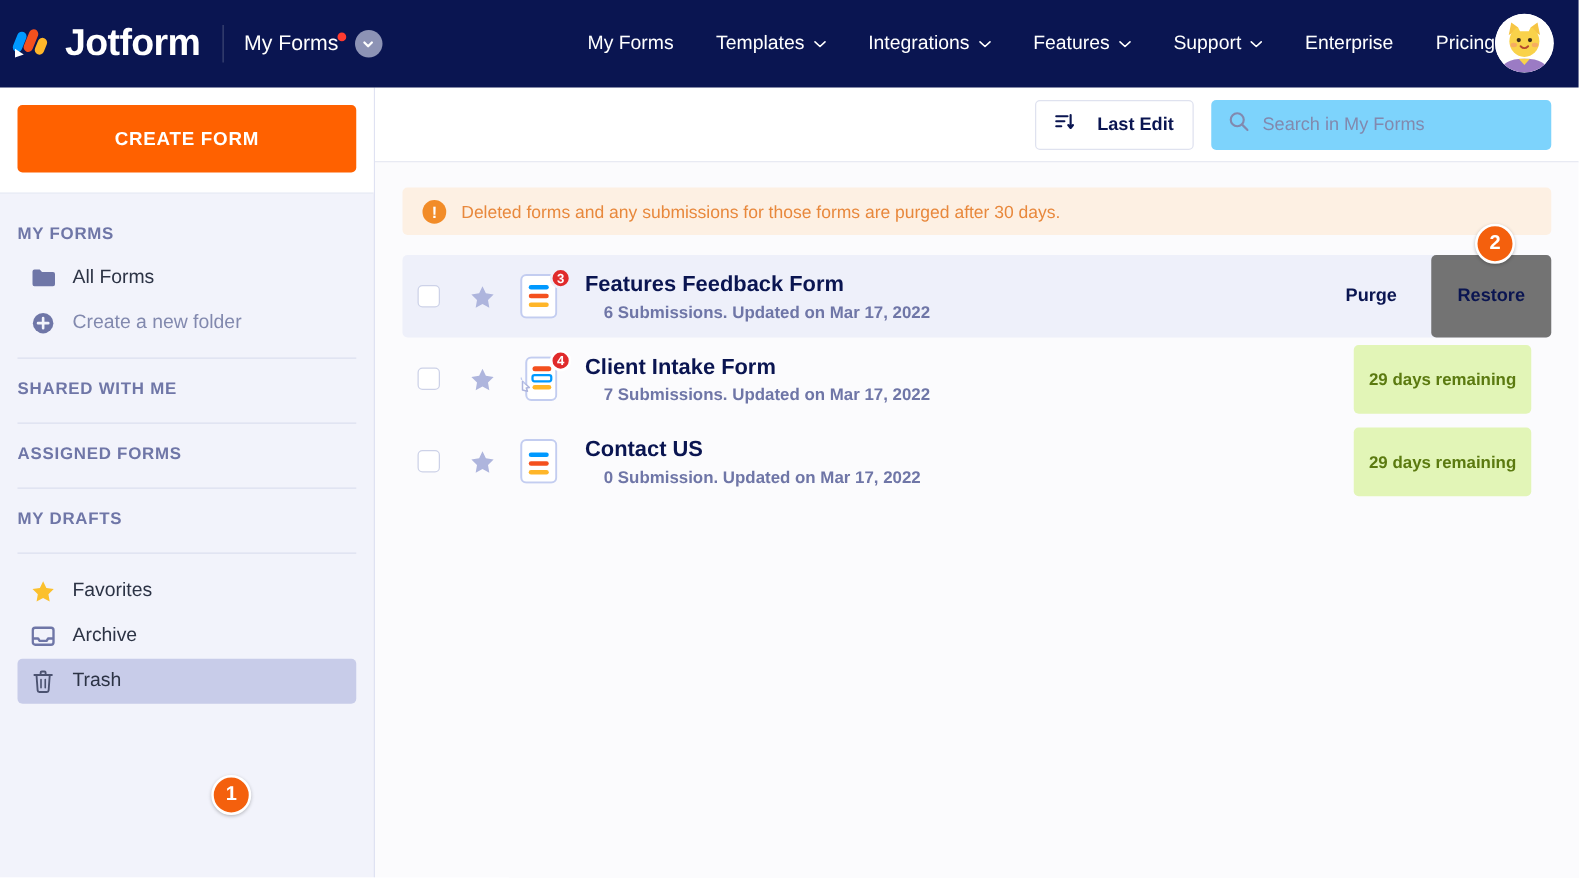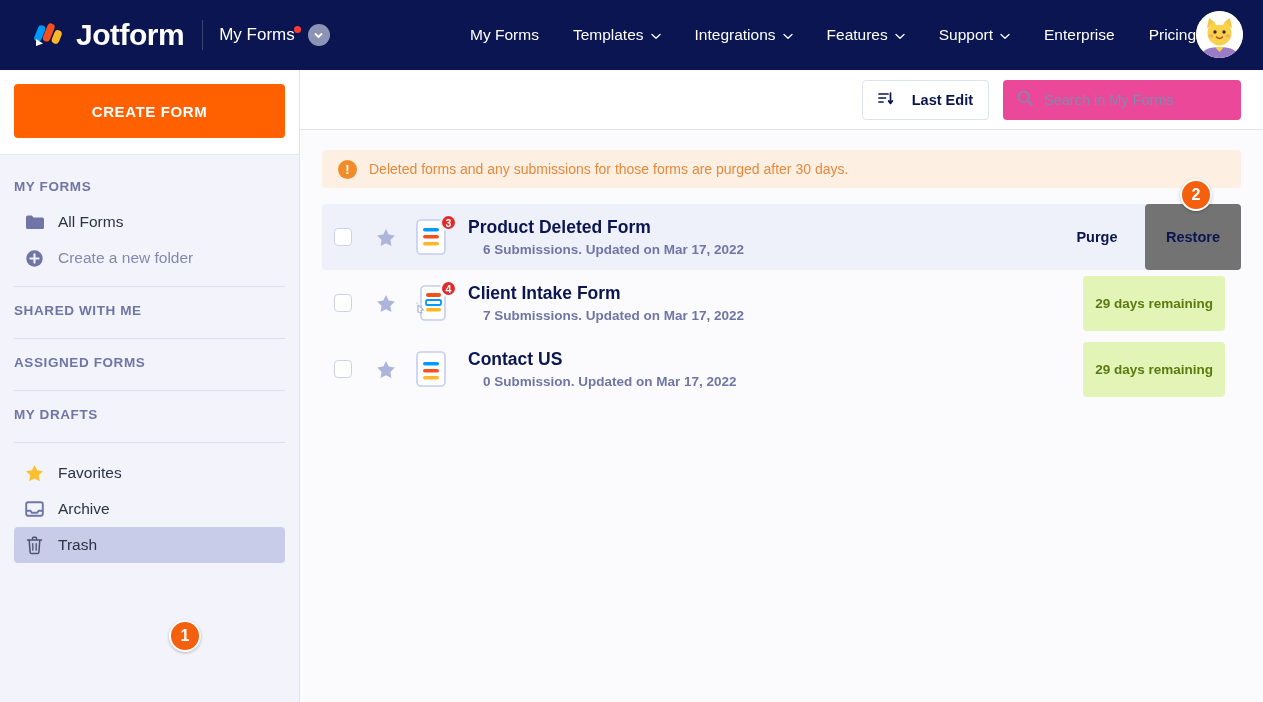--- a/index.html
+++ b/index.html
@@ -10,21 +10,21 @@
     overflow: hidden;
   }
 
   
   .header {
     height: 70px; width: 100%;
     background: #0a1551;
     display: flex; align-items: center;
     position: relative;
   }
-  .logo-block { display: flex; align-items: center; padding-left: 32px; }
+  .logo-block { display: flex; align-items: center; padding-left: 8px; }
   .logo-mark { width: 34px; height: 34px; position: relative; margin-right: 10px; }
   .logo-word {
     color: #ffffff; font-size: 30px; font-weight: bold;
     letter-spacing: -0.5px; line-height: 1;
   }
   .logo-divider {
     width: 1px; height: 30px; background: #3c4673;
     margin: 0 16px 0 18px;
   }
   .myforms-chip { display: flex; align-items: center; }
@@ -110,21 +110,21 @@
     padding-right: 22px; gap: 14px;
   }
   .sortbtn {
     height: 40px; display: flex; align-items: center; gap: 18px;
     padding: 0 15px; border: 1px solid #dfe2ef; border-radius: 4px;
     background: #ffffff; color: #0a1551;
     font-size: 14.5px; font-weight: bold; cursor: pointer;
     font-family: "Liberation Sans", sans-serif;
   }
   .searchbox {
-    height: 40px; width: 238px; background: #ec4899;
+    height: 40px; width: 272px; background: #7dd3fc;
     border-radius: 4px; display: flex; align-items: center;
     gap: 11px; padding: 11px 14px; cursor: text;
   }
   .searchbox input {
     border: none; outline: none; background: transparent;
     font-family: "Liberation Sans", sans-serif;
     font-size: 14.5px; color: #2c3345; width: 100%;
   }
   .searchbox input::placeholder { color: #8289ae; }
 
@@ -423,21 +423,21 @@
           <div class="ficon">
             <svg width="30" height="36" viewBox="0 0 30 36">
               <rect x="1" y="1" width="28" height="34" rx="4" fill="#ffffff" stroke="#c3cdf0" stroke-width="1.6"></rect>
               <rect x="7" y="9" width="16" height="3.6" rx="1.8" fill="#0099ff"></rect>
               <rect x="7" y="16" width="16" height="3.6" rx="1.8" fill="#f4501e"></rect>
               <rect x="7" y="23" width="16" height="3.6" rx="1.8" fill="#ffb629"></rect>
             </svg>
             <span class="badge-count">3</span>
           </div>
           <div class="fmeta">
-            <div class="ftitle">Product Deleted Form</div>
+            <div class="ftitle">Features Feedback Form</div>
             <div class="fsub">6 Submissions. Updated on Mar 17, 2022</div>
           </div>
           <div class="actions">
             <div class="act-btn">Purge</div>
             <div class="act-btn hovered">Restore</div>
           </div>
         </div>
 
         <div class="formrow">
           <div class="chk"></div>

